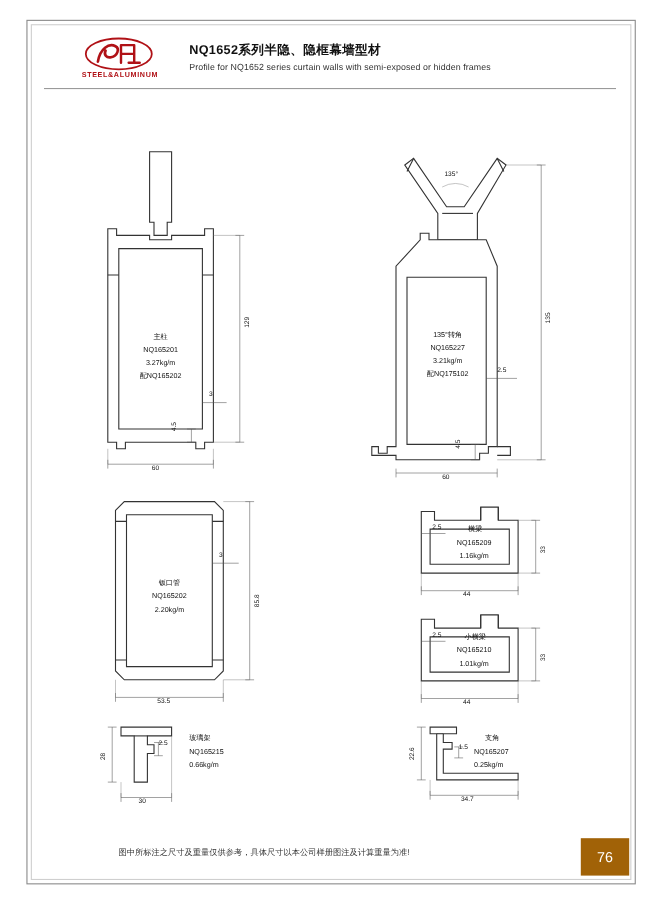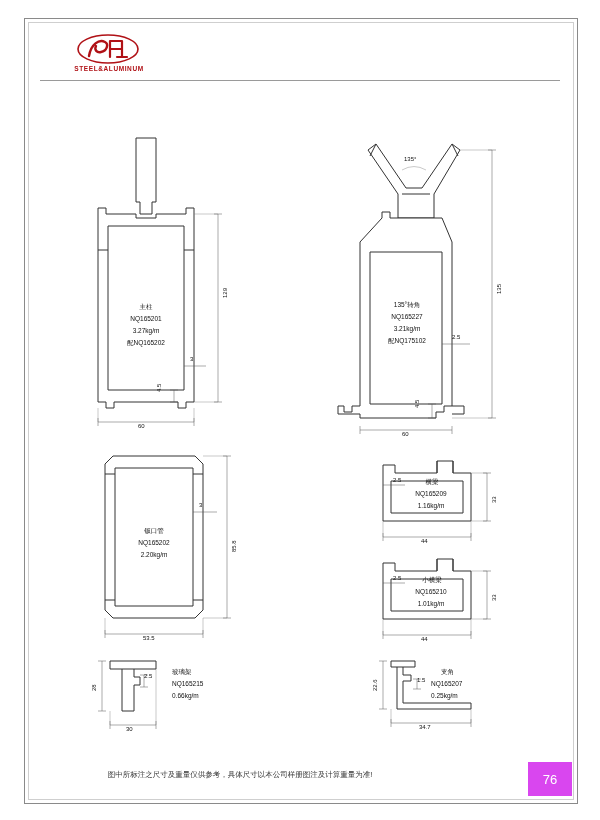--- a/index.html
+++ b/index.html
@@ -48,21 +48,21 @@
   .title-en{
     position:absolute;left:132px;top:23px;font-size:8px;color:#333;letter-spacing:.1px;
   }
   
   .footer-note{
     position:absolute;left:0;top:770px;width:480px;text-align:center;
     font-size:7.5px;color:#333;
   }
   .page-num{
     position:absolute;right:28px;top:762px;width:44px;height:34px;
-    background:#d946ef;color:#fff;font-size:13px;
+    background:#a16207;color:#fff;font-size:13px;
     display:flex;align-items:center;justify-content:center;
   }
 
   
   .draw{position:absolute;}
   .lbl{
     position:absolute;font-size:6.5px;line-height:9px;color:#111;white-space:nowrap;
   }
   .lbl.c{text-align:center;}
   .dim{
@@ -87,20 +87,22 @@
       <div class="logo-mark">
         <svg width="62" height="30" viewBox="0 0 62 30">
           <ellipse cx="31" cy="15" rx="30" ry="14" fill="none" stroke="#b01116" stroke-width="1.6"></ellipse>
           <path d="M12 22 C14 10, 22 5, 28 8 C32 10, 30 17, 24 18 C20 19, 17 16, 19 12" fill="none" stroke="#b01116" stroke-width="2.4" stroke-linecap="round"></path>
           <path d="M33 7 L33 23 M33 7 L45 7 M33 15 L44 15 M45 7 L45 23" fill="none" stroke="#b01116" stroke-width="2.2" stroke-linecap="round"></path>
           <path d="M40 23 L50 23" stroke="#b01116" stroke-width="2.2" stroke-linecap="round"></path>
         </svg>
       </div>
       <div class="logo-sub">STEEL&amp;ALUMINUM</div>
     </div>
+    <div class="title-cn">NQ1652系列半隐、隐框幕墙型材</div>
+    <div class="title-en">Profile for NQ1652 series curtain walls with semi-exposed or hidden frames</div>
     <div class="header-rule"></div>
   </div>
 
   <div class="draw" style="left:78px;top:130px;width:190px;height:300px;">
     <svg width="190" height="300" viewBox="0 0 190 300">
 
       <path class="sec" d="M58 8 L58 72 L62 72 L62 84 L74 84 L74 72 L78 72 L78 8 Z"></path>
 
       <path class="sec" d="M20 84 L20 78 L28 78 L28 84 L58 84 L58 88 L78 88 L78 84 L108 84 L108 78 L116 78 L116 84
                            L116 272 L108 272 L108 278 L100 278 L100 272 L36 272 L36 278 L28 278 L28 272 L20 272 Z"></path>

